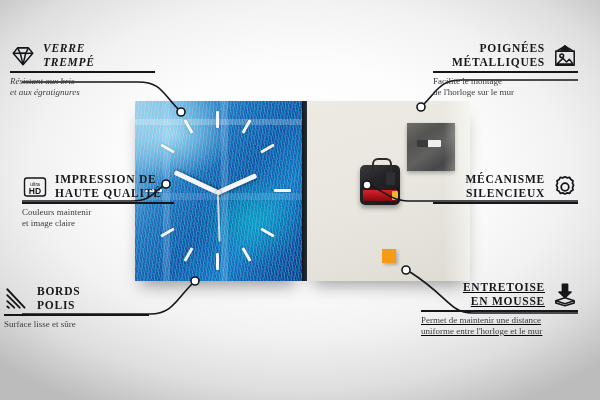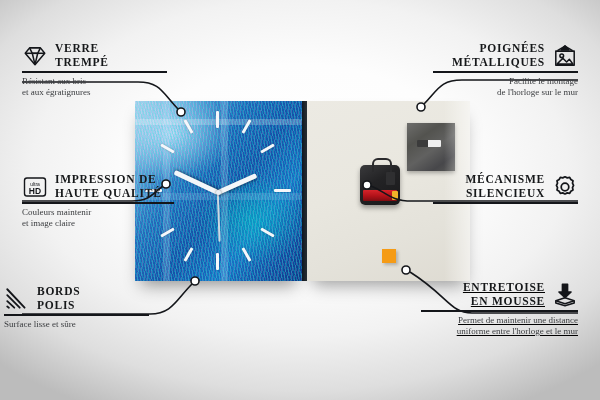--- a/index.html
+++ b/index.html
@@ -120,21 +120,21 @@
     font-weight:bold;font-size:11.5px;letter-spacing:.75px;
     color:#16181a;line-height:13.5px;text-transform:uppercase;
     white-space:pre-line;
   }
   .callout.right .title{text-align:right;}
   .rule{height:1.5px;background:#14161a;margin:2px 0 3px 0;}
   .sub{
     font-family:"Liberation Serif", serif;
     font-size:9px;line-height:11.5px;color:#3a3c3f;white-space:pre-line;
   }
-  .callout.right .sub{text-align:right;}
+  .callout.right .sub{text-align:left;}
   .ico{width:26px;height:26px;flex:0 0 26px;color:#14161a;}
   .ico svg{display:block;width:26px;height:26px;}
 
   
   #wires{position:absolute;left:0;top:0;width:600px;height:400px;pointer-events:none;}
 </style>
 </head>
 <body>
 
 <div id="stage">
@@ -194,21 +194,21 @@
       <circle cx="421" cy="107" r="4" fill="#ffffff"></circle>
 
       <path d="M578,201 L412,201 C390,201 386,192 371,186"></path>
       <circle cx="367" cy="185" r="4" fill="#ffffff"></circle>
 
       <path d="M578,313 L472,313 C450,313 448,296 410,272"></path>
       <circle cx="406" cy="270" r="4" fill="#ffffff"></circle>
     </g>
   </svg>
 
-  <div class="callout left" style="left:22px;top:42px;width:145px;">
+  <div class="callout left" style="left:10px;top:42px;width:145px;font-style:italic;">
     <div class="head">
       <span class="ico">
         <svg viewBox="0 0 24 24" fill="none" stroke="currentColor" stroke-width="1.4" stroke-linejoin="round">
           <path d="M3 9.5 L7 4.5 H17 L21 9.5 L12 20 Z"></path>
           <path d="M3 9.5 H21"></path>
             <path d="M7 4.5 L9.5 9.5 L12 20"></path>
             <path d="M17 4.5 L14.5 9.5 L12 20"></path>
           <path d="M9.5 9.5 H14.5"></path>
         </svg>
       </span>

